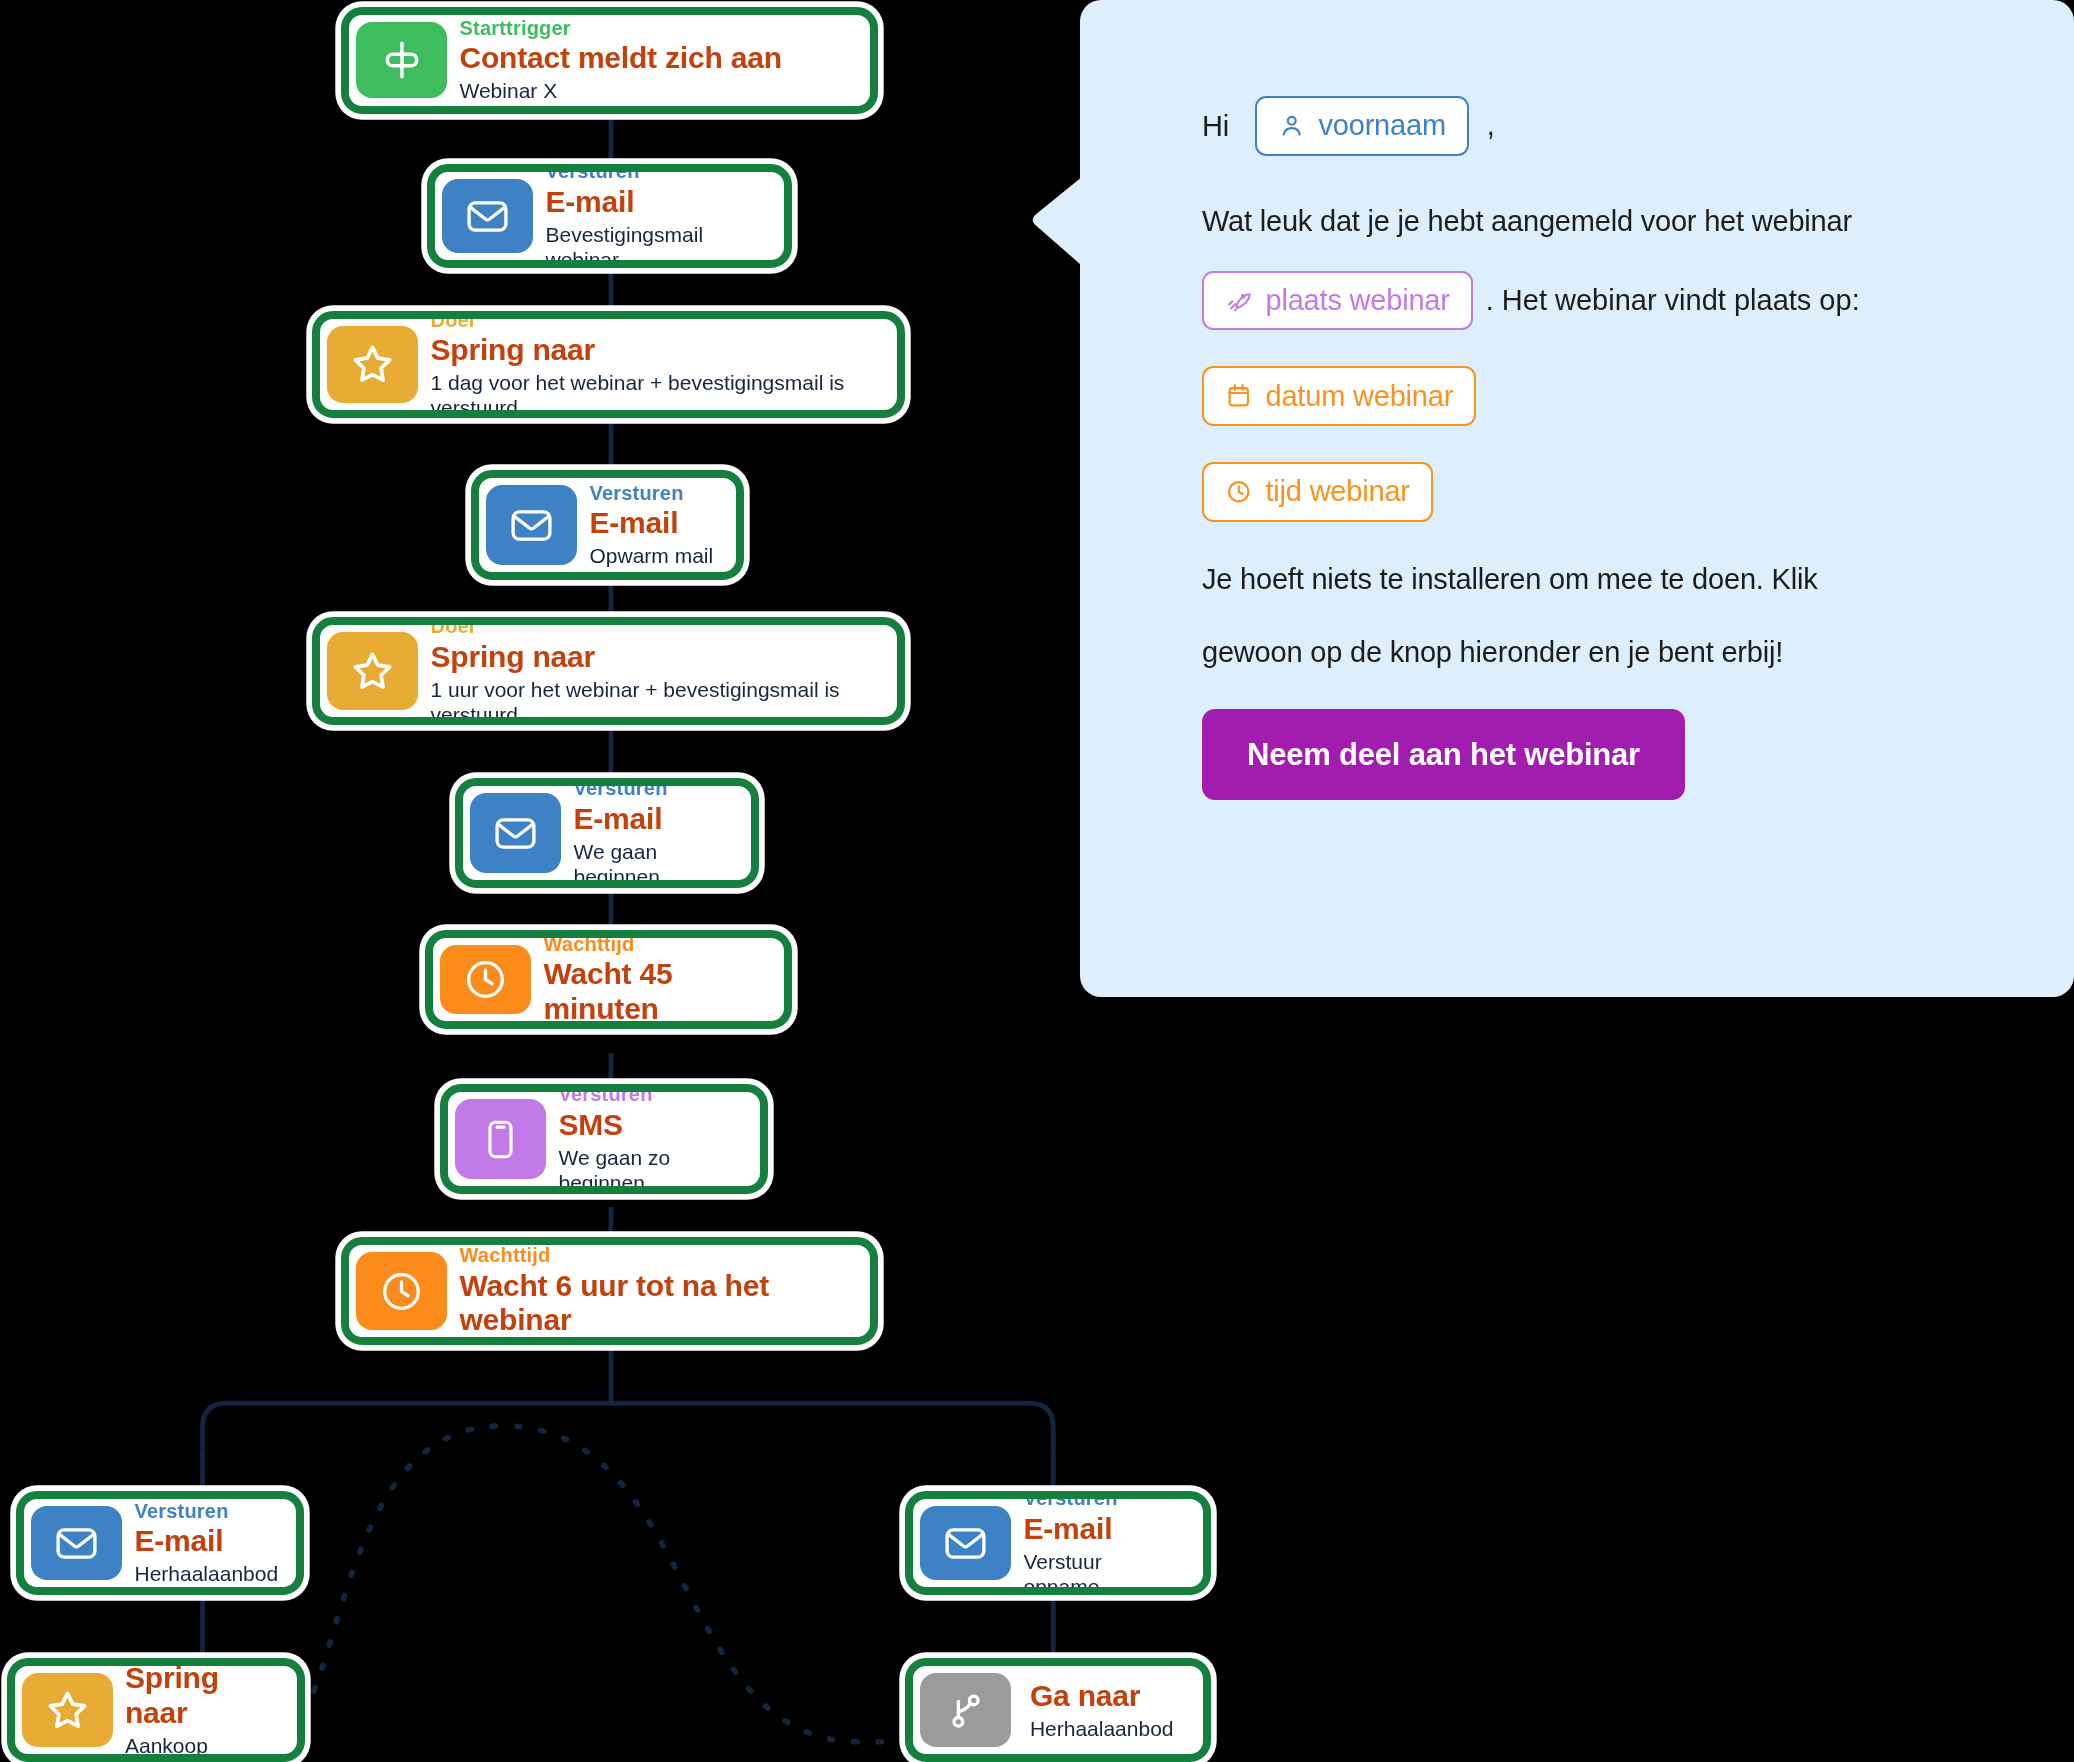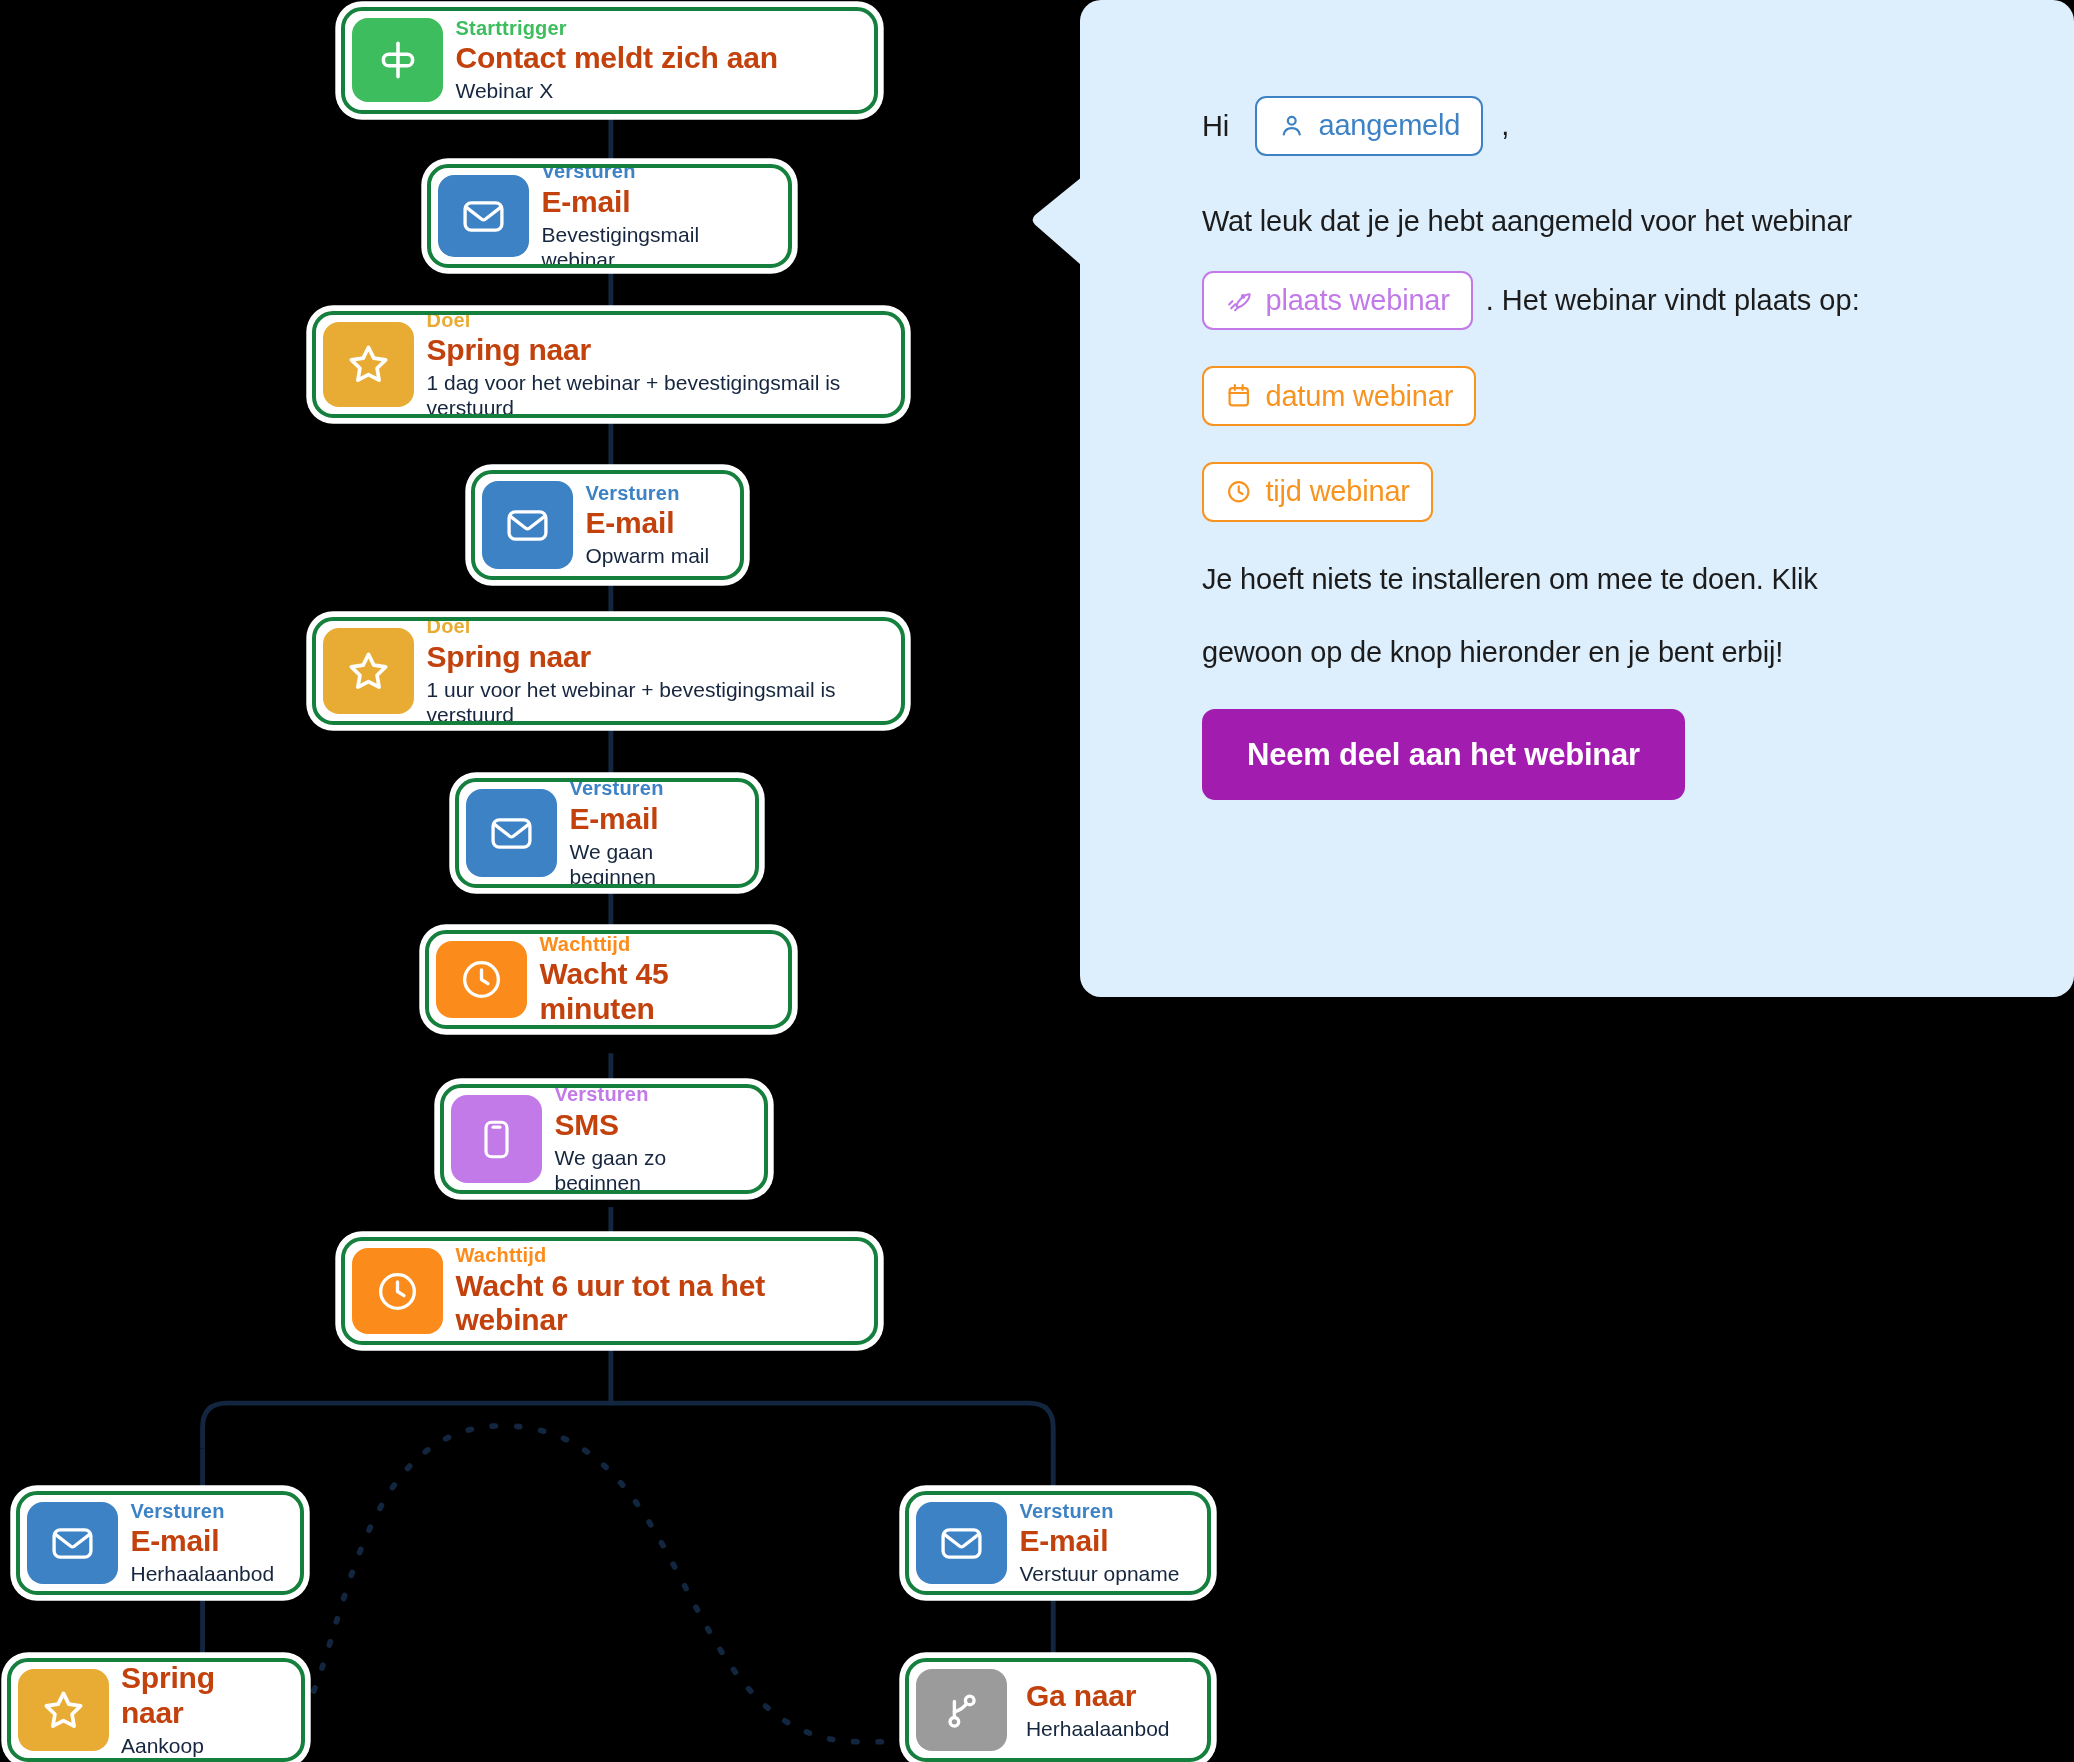--- a/index.html
+++ b/index.html
@@ -9,21 +9,21 @@
     font-family:"Liberation Sans","DejaVu Sans",sans-serif;
     background:#000000;
   }
   #canvas{position:absolute;inset:0;width:2074px;height:1762px;}
   svg.links{position:absolute;left:0;top:0;width:2074px;height:1762px;pointer-events:none;}
 
   
   .node{
     position:absolute;
     background:#ffffff;
-    border:4px solid #15803d;
+    border:8px solid #15803d;
     border-radius:21px;
     box-shadow:0 0 0 5.7px #ffffff;
     display:flex;align-items:stretch;
     box-sizing:border-box;
     overflow:hidden;
   }
   .node .badge{
     width:91px;min-width:91px;
     border-radius:16px;
     margin:7.3px;
@@ -324,21 +324,21 @@
 
     <div class="p-row">
       <span class="p-text">Hi</span>
       <span class="chip chip-blue" style="margin-left:26px;">
         <span>
           <svg width="27.5" height="27.5" viewBox="0 0 24 24" fill="none" stroke="#3d82c4" stroke-width="1.9" stroke-linecap="round" stroke-linejoin="round">
             <circle cx="12" cy="7.6" r="3.4"></circle>
             <path d="M5 19.6c.7-3.6 3.6-5.6 7-5.6s6.3 2 7 5.6"></path>
           </svg>
         </span>
-        <span>aangemeld</span>
+        <span>voornaam</span>
       </span>
       <span class="comma">,</span>
     </div>
 
     <div class="p-gap-a"></div>
 
     <div class="p-text">Wat leuk dat je je hebt aangemeld voor het webinar</div>
 
     <div class="p-gap-b"></div>
 

